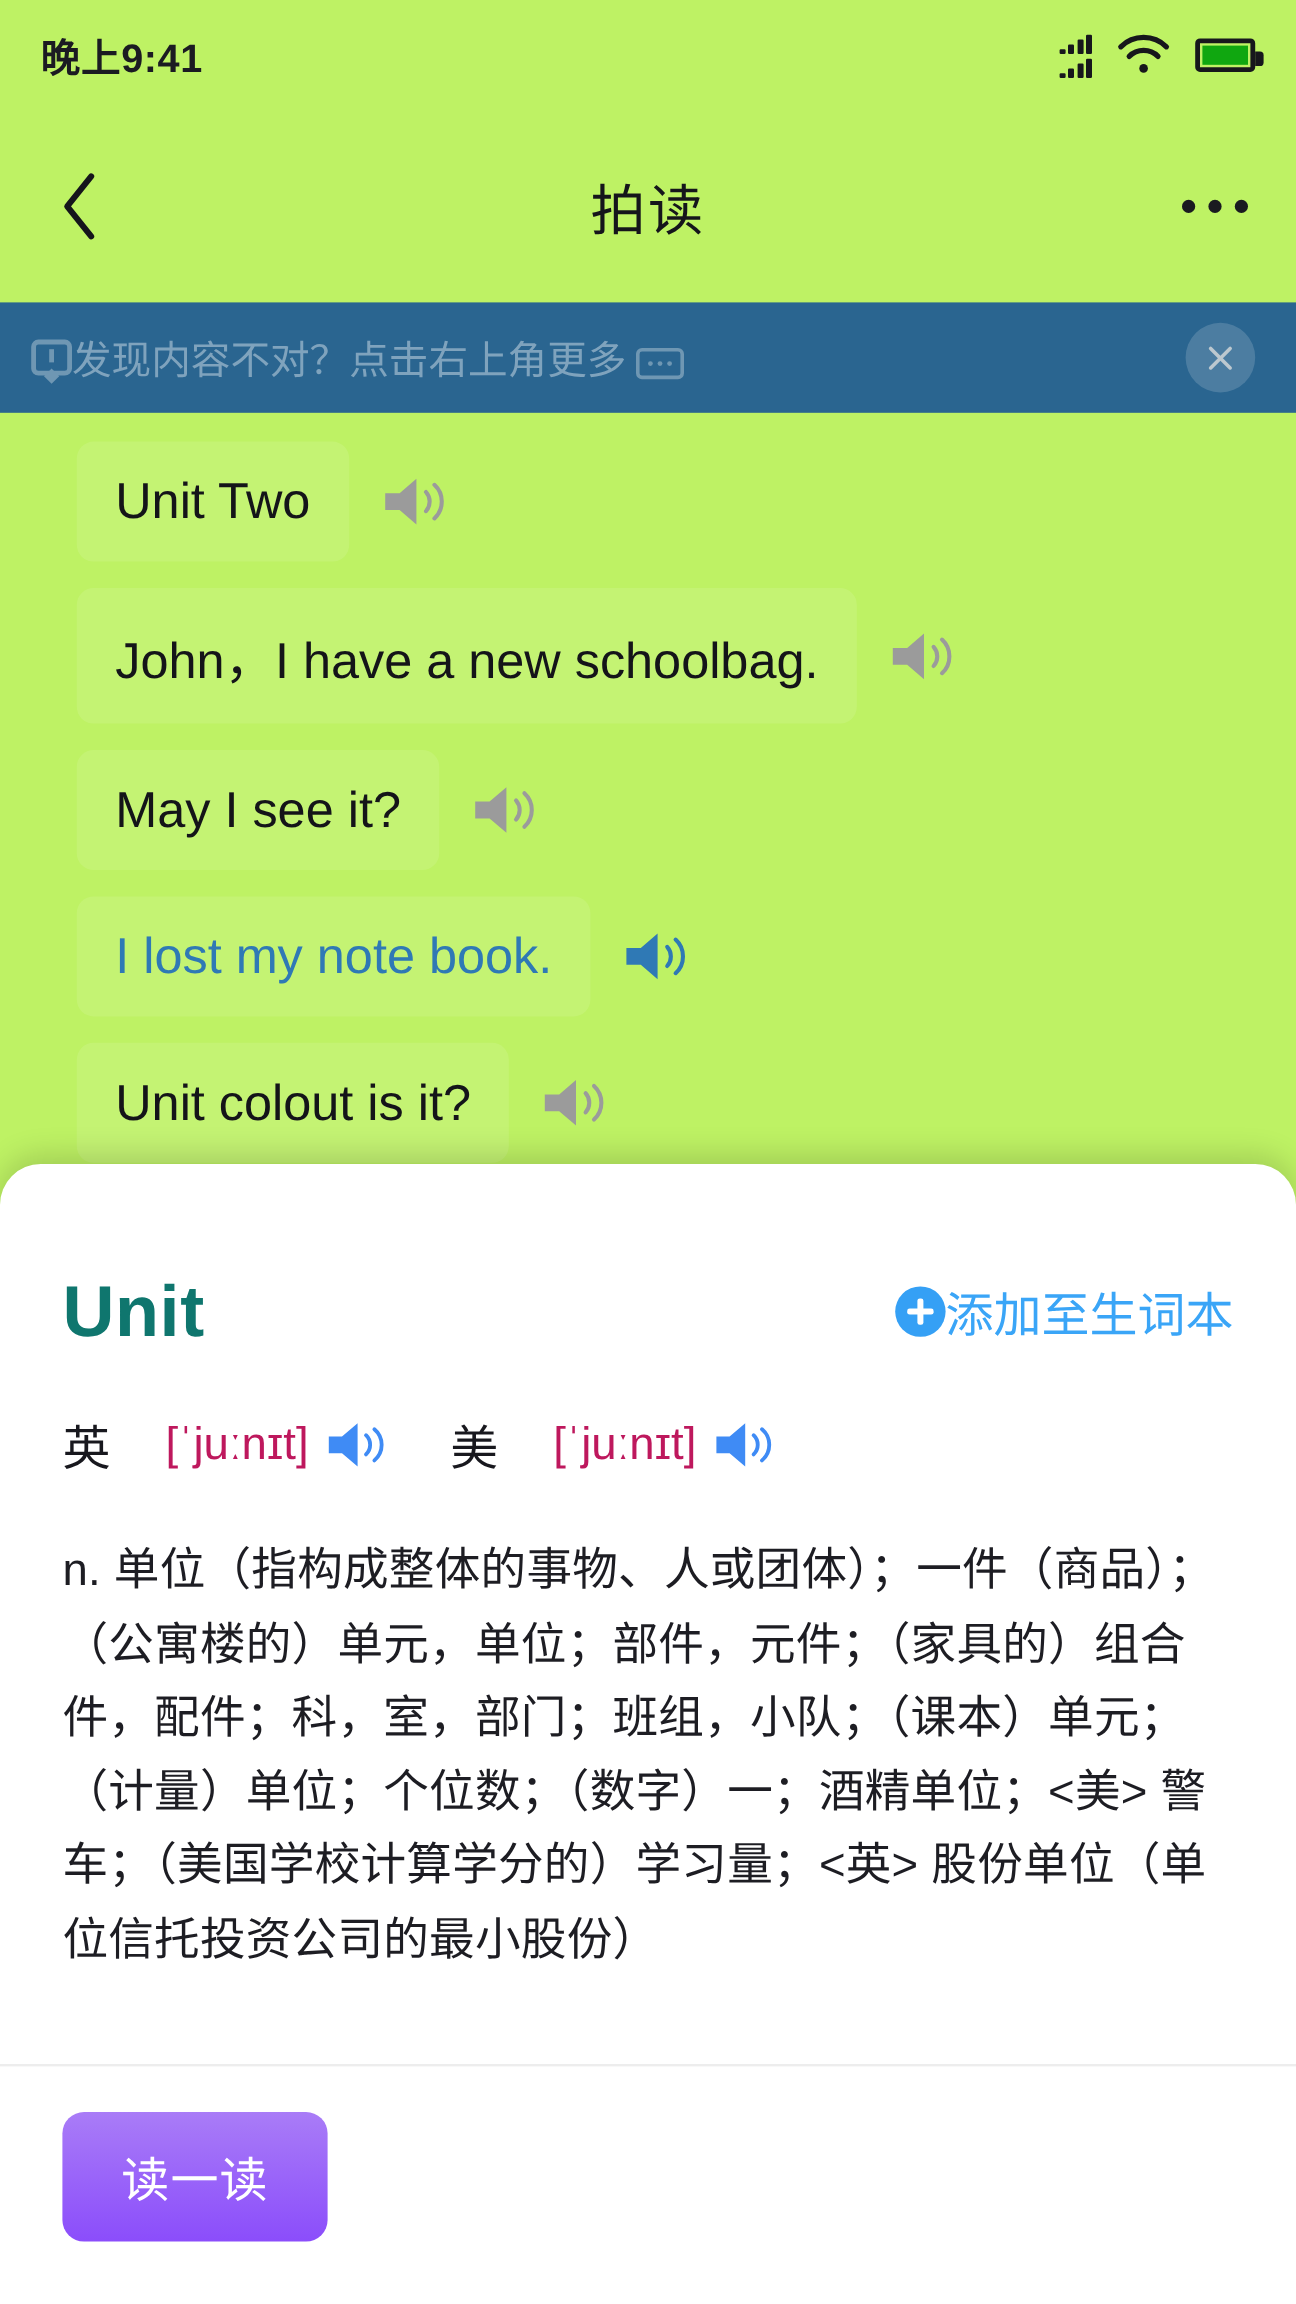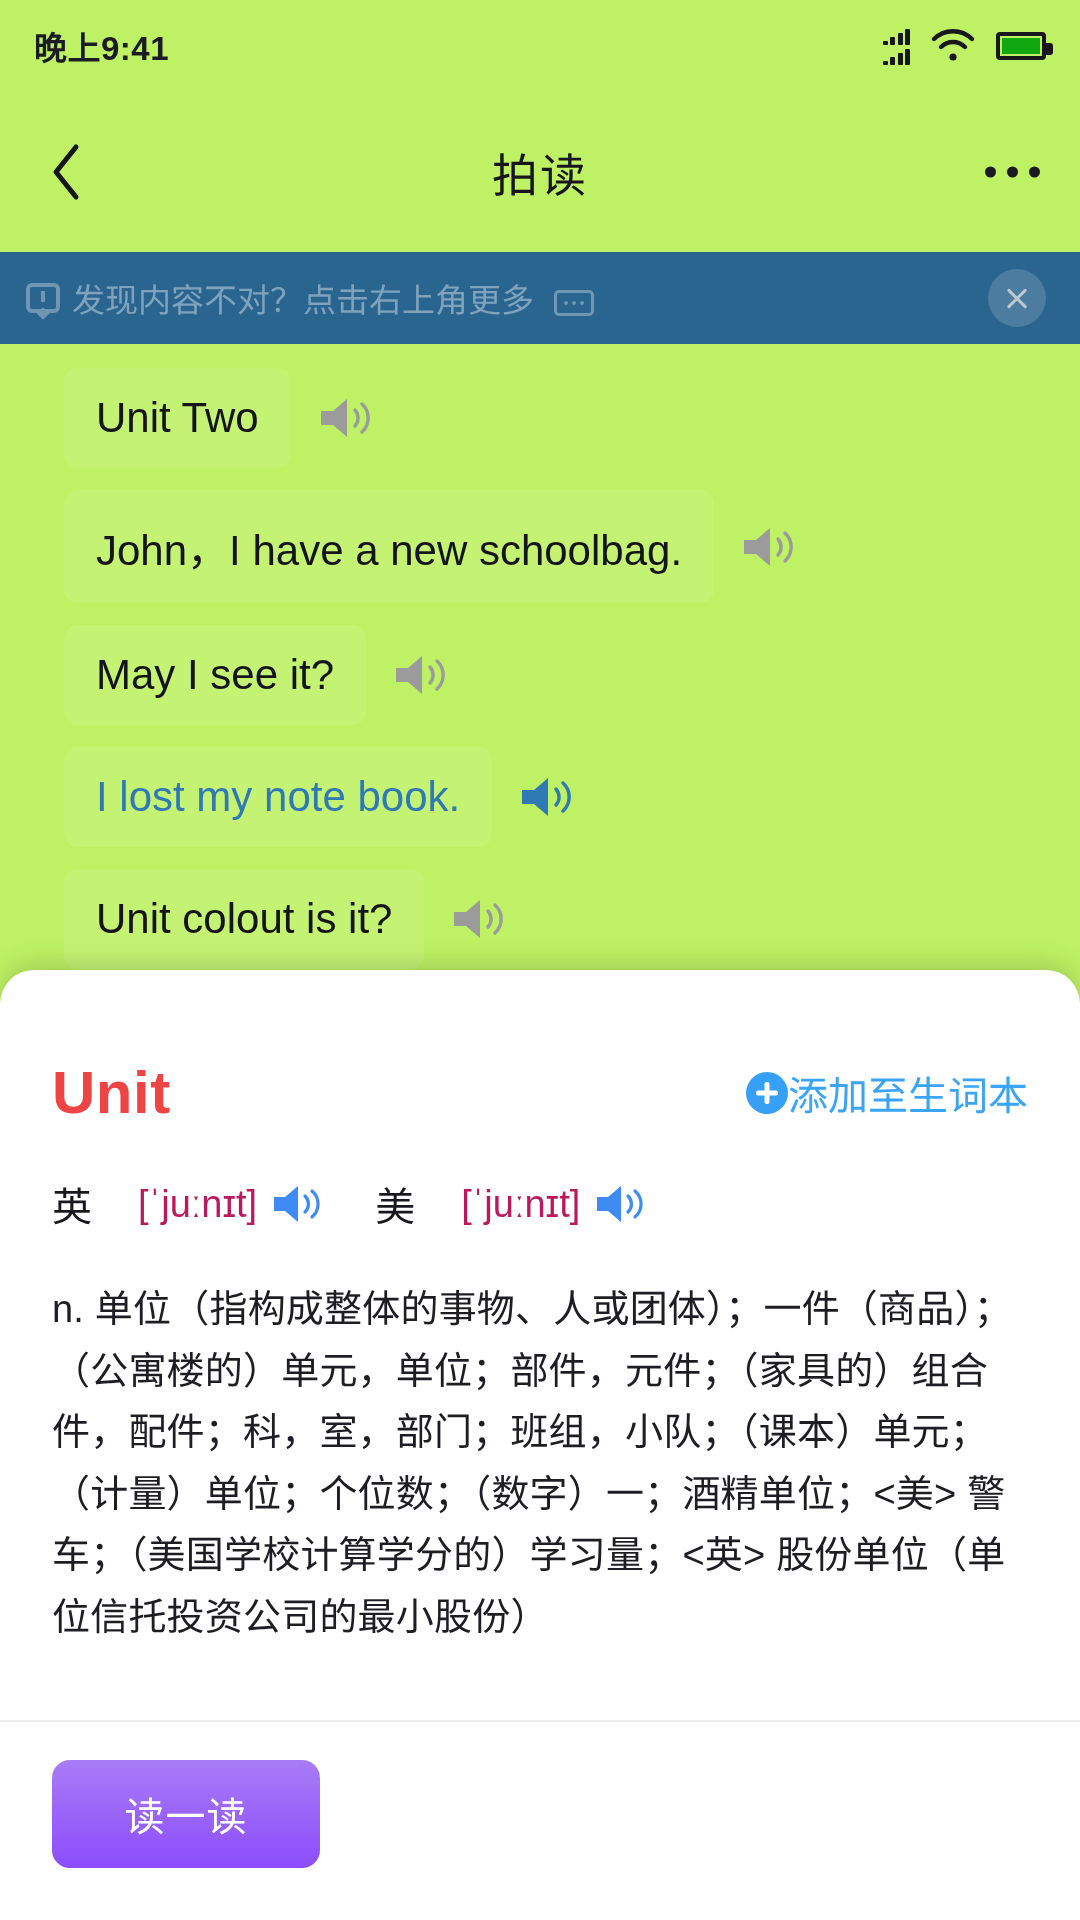--- a/index.html
+++ b/index.html
@@ -62,21 +62,21 @@
   }
   .nav-more i{ width:11px; height:11px; border-radius:50%; background:#1a1a20; display:block; }
 
   
   .tip-banner{
     position:absolute; top:252px; left:0; right:0; height:92px;
     background:#2a6590;
     display:flex; align-items:center;
   }
   .tip-inner{
-    display:flex; align-items:center; gap:12px;
+    display:flex; align-items:center; 
     padding-left:26px; flex:1;
   }
   .tip-warn-icon{
     width:34px; height:30px; border:4px solid #6f97b3; border-radius:6px;
     position:relative; flex:none;
   }
   .tip-warn-icon::before{
     content:""; position:absolute; left:50%; top:4px; transform:translateX(-50%);
     width:4px; height:11px; background:#6f97b3;
   }
@@ -130,21 +130,21 @@
     border-radius:34px 34px 0 0;
     box-shadow:0 -6px 26px rgba(0,0,0,0.16);
     display:flex; flex-direction:column;
   }
   .sheet-body{ flex:1; padding:0 52px; overflow:hidden; }
 
   .word-head{
     display:flex; align-items:center; justify-content:space-between;
     margin-top:88px;
   }
-  .word-title{ font-size:60px; font-weight:bold; color:#ef4444; letter-spacing:.5px; }
+  .word-title{ font-size:60px; font-weight:bold; color:#0f766e; letter-spacing:.5px; }
   .add-wordbook{ display:flex; align-items:center; }
   .plus-circle{
     width:42px; height:42px; border-radius:50%; background:#35a0f5;
     position:relative; flex:none;
   }
   .plus-circle::before,.plus-circle::after{
     content:""; position:absolute; background:#fff; border-radius:2px;
     left:50%; top:50%;
   }
   .plus-circle::before{ width:22px; height:5px; transform:translate(-50%,-50%); }
@@ -171,21 +171,21 @@
     display:flex; align-items:center; gap:26px;
     padding:38px 52px 52px 52px;
   }
   .btn{
     border:none; color:#fff; font-size:40px;
     border-radius:18px; height:108px;
     display:flex; align-items:center; justify-content:center;
     font-family:inherit; cursor:pointer; letter-spacing:1px;
   }
   .btn-read{
-    width:268px;
+    width:221px;
     background:linear-gradient(180deg,#a97cf7 0%,#8b4dfb 100%);
   }
   .btn-detail{
     flex:1;
     background:linear-gradient(180deg,#63c97c 0%,#46b863 100%);
   }
 </style>
 </head>
 <body>
 

